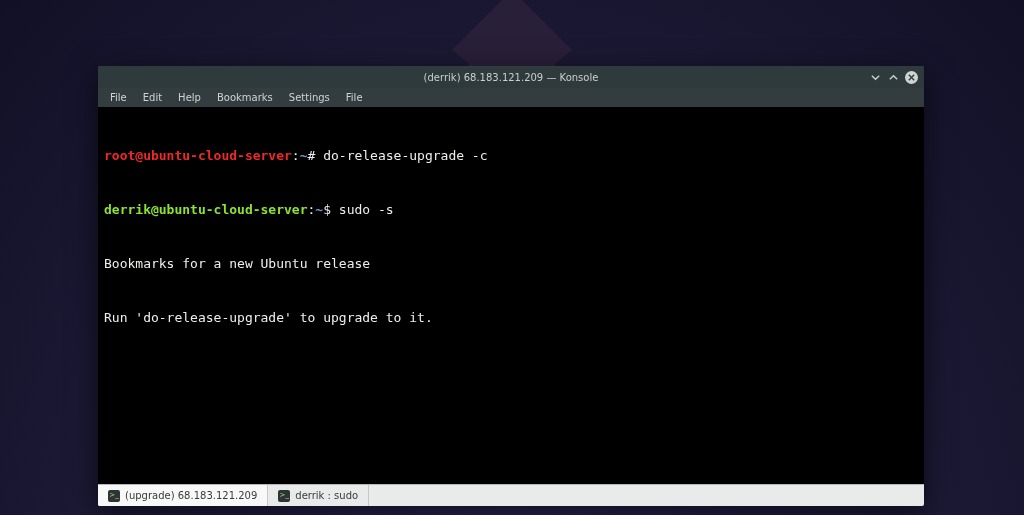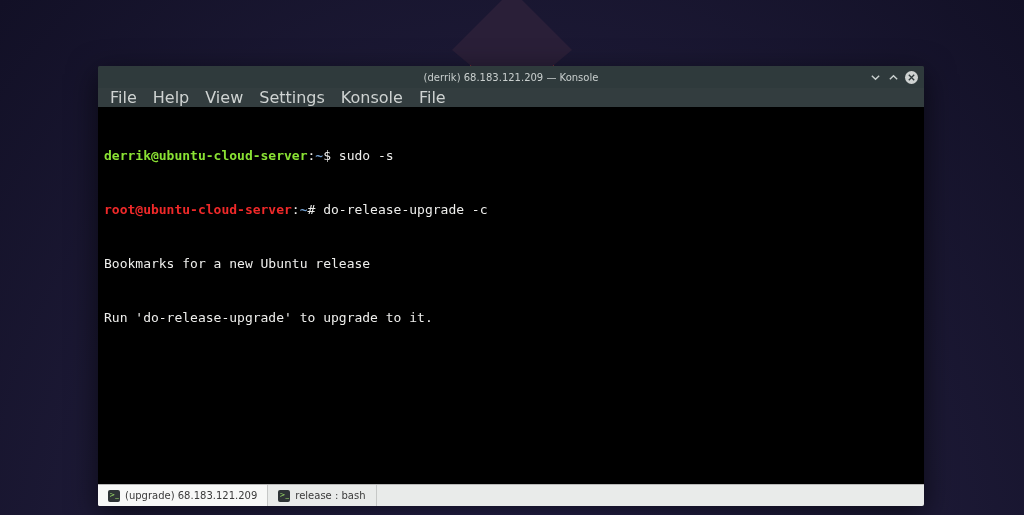--- a/index.html
+++ b/index.html
@@ -82,21 +82,21 @@
   }
   .titlebar .ctrl.close svg { width: 9px; height: 9px; }
 
   .menubar {
     height: 19px;
     background: #333d3f;
     display: flex;
     align-items: center;
     gap: 0;
     padding: 0 4px;
-    font-size: 16px;
+    font-size: 10px;
     color: #cfd3d2;
   }
   .menubar .menuitem {
     padding: 2px 8px;
     cursor: pointer;
   }
 
   .terminal {
     flex: 1;
     background: #000;
@@ -186,38 +186,38 @@
       <span class="ctrl close">
         <svg viewBox="0 0 10 10">
             <path d="M2 2l6 6M8 2l-6 6" stroke="#2f3a3c" stroke-width="1.5"></path>
           </svg>
       </span>
     </div>
   </div>
 
   <div class="menubar">
     <span class="menuitem">File</span>
+    <span class="menuitem">Edit</span>
     <span class="menuitem">Help</span>
-    <span class="menuitem">View</span>
+    <span class="menuitem">Bookmarks</span>
     <span class="menuitem">Settings</span>
-    <span class="menuitem">Konsole</span>
     <span class="menuitem">File</span>
   </div>
 
   <div class="terminal">
+    <div class="line"><span class="tr">root@ubuntu-cloud-server</span><span class="tw">:</span><span class="tb">~</span><span class="tw"># </span><span class="tw">do-release-upgrade -c</span></div>
     <div class="line"><span class="tg">derrik@ubuntu-cloud-server</span><span class="tw">:</span><span class="tb">~</span><span class="tw">$ </span><span class="tw">sudo -s</span></div>
-    <div class="line"><span class="tr">root@ubuntu-cloud-server</span><span class="tw">:</span><span class="tb">~</span><span class="tw"># </span><span class="tw">do-release-upgrade -c</span></div>
     <div class="line tw">Bookmarks for a new Ubuntu release</div>
     <div class="line tw">Run 'do-release-upgrade' to upgrade to it.</div>
   </div>
 
   <div class="tabbar">
     <div class="tab active">
       <span class="tabicon">&gt;_</span>
       <span>(upgrade) 68.183.121.209</span>
     </div>
     <div class="tab">
       <span class="tabicon">&gt;_</span>
-      <span>release : bash</span>
+      <span>derrik : sudo</span>
     </div>
   </div>
 
 </div>
 
 </body></html>

